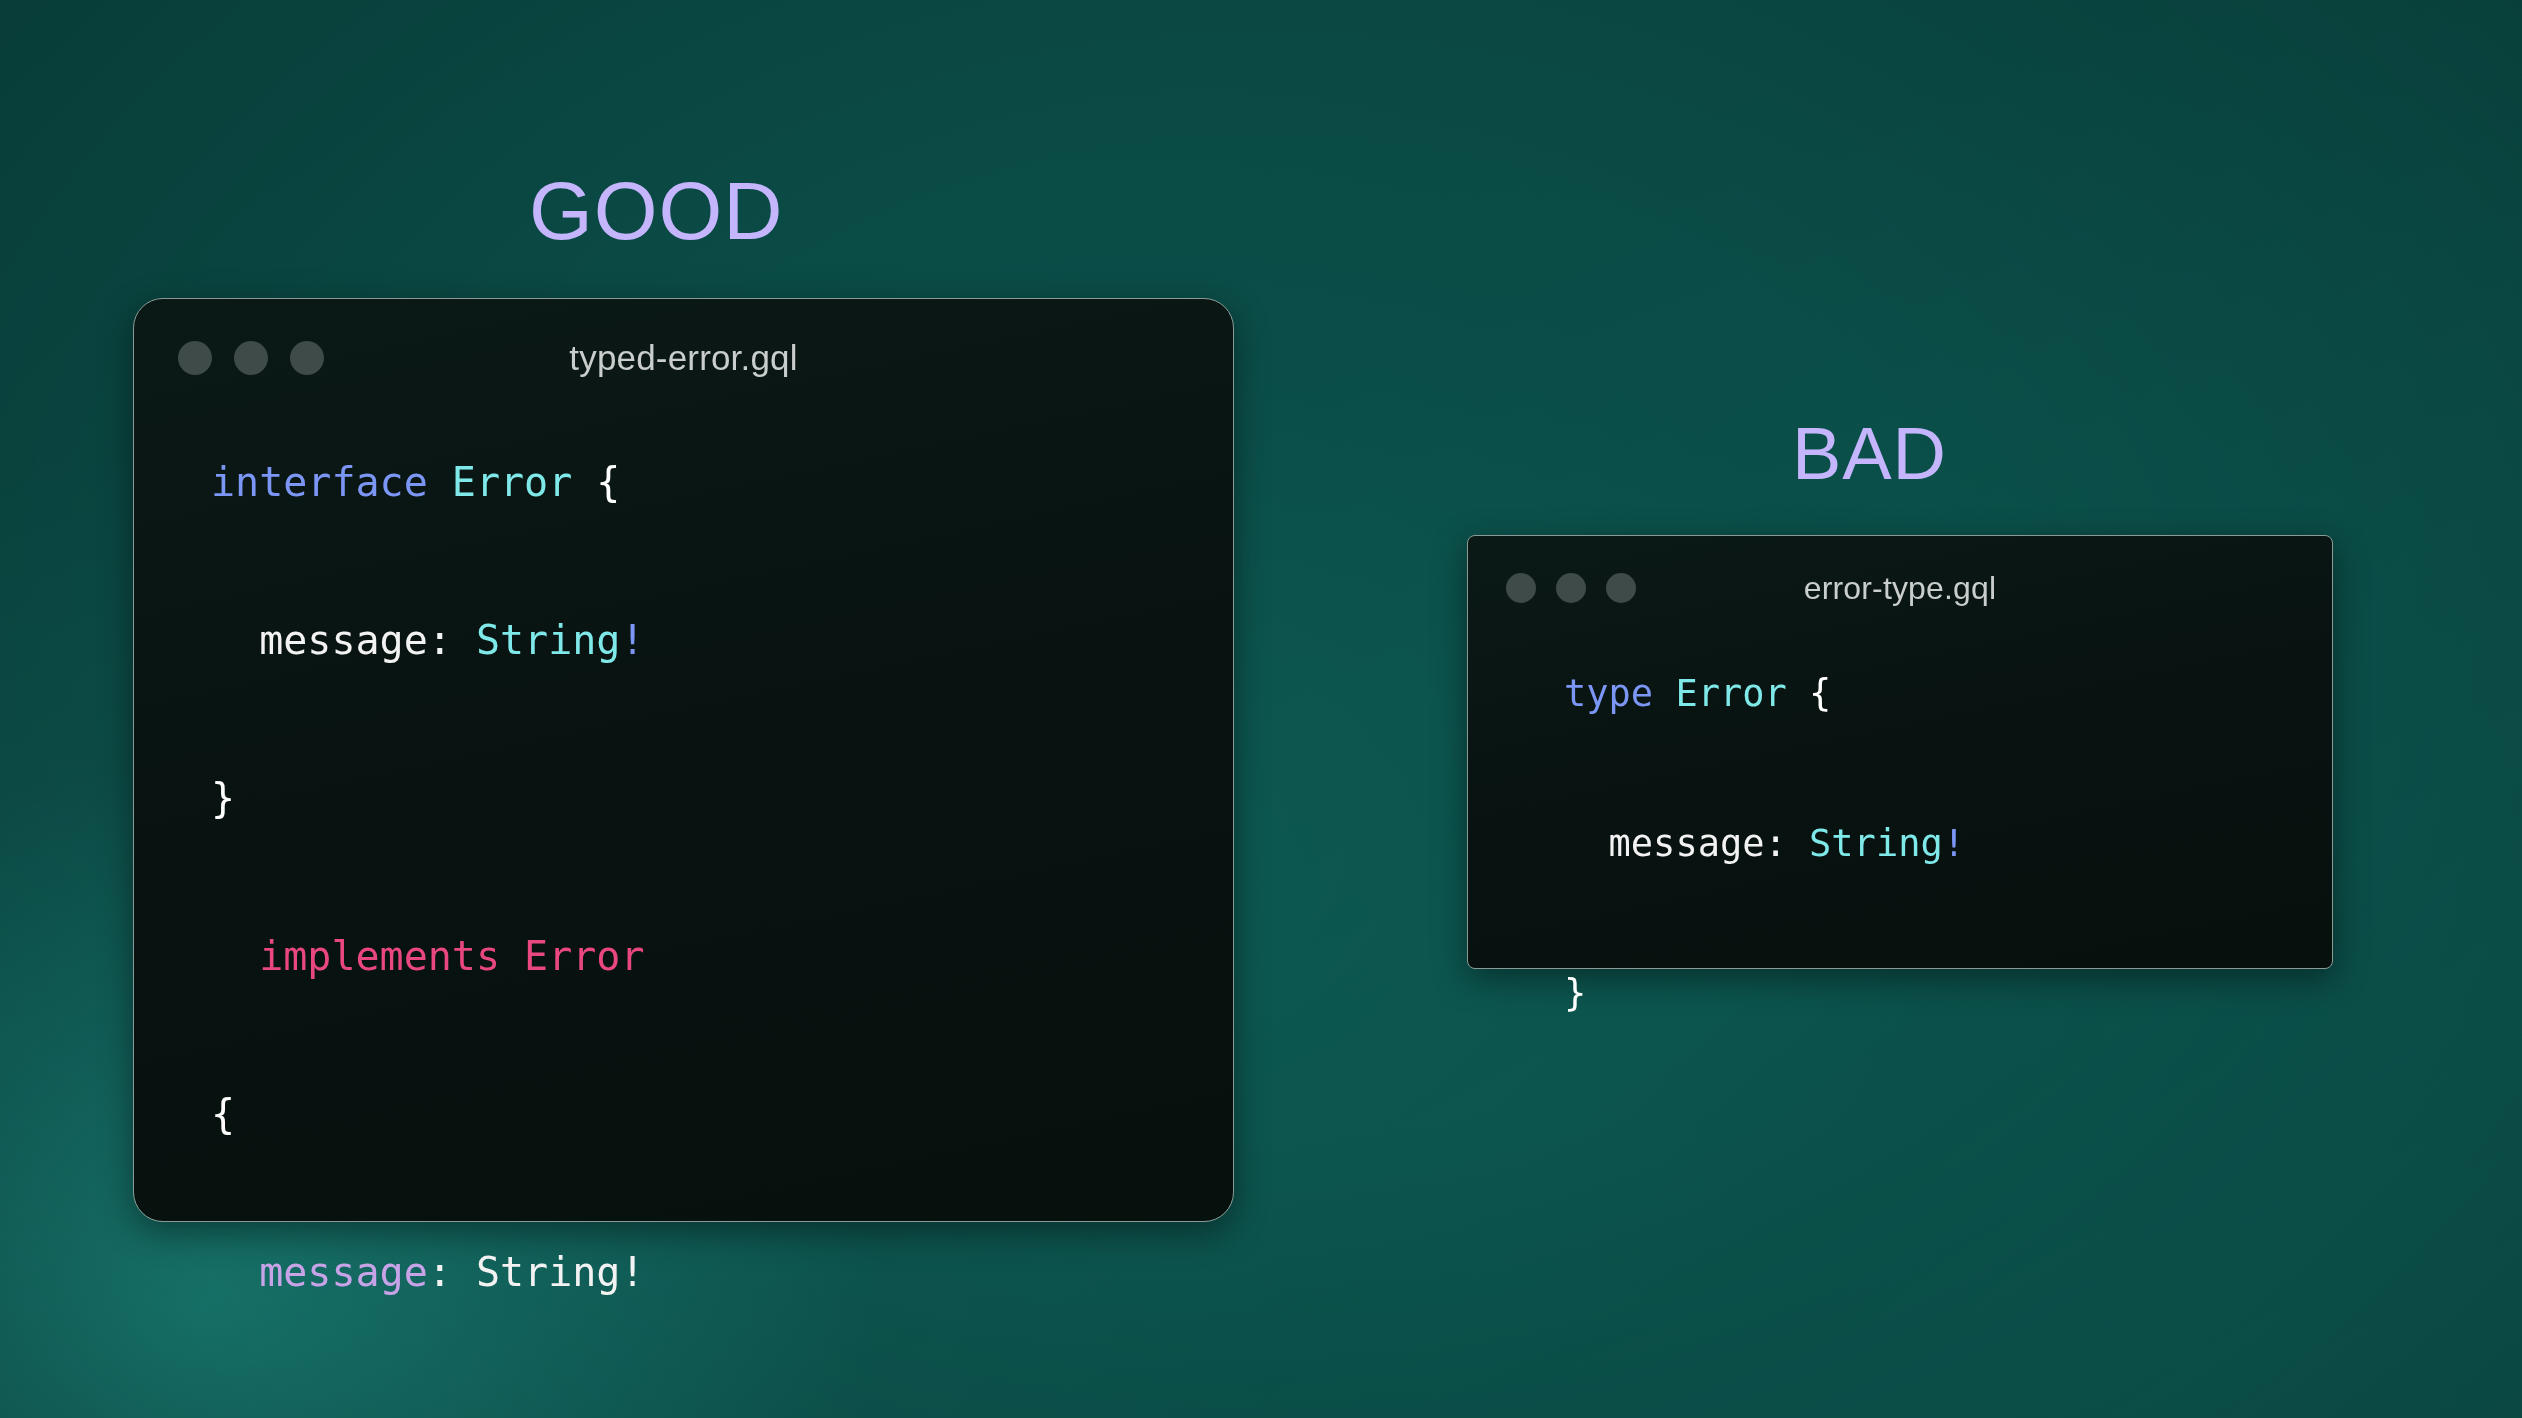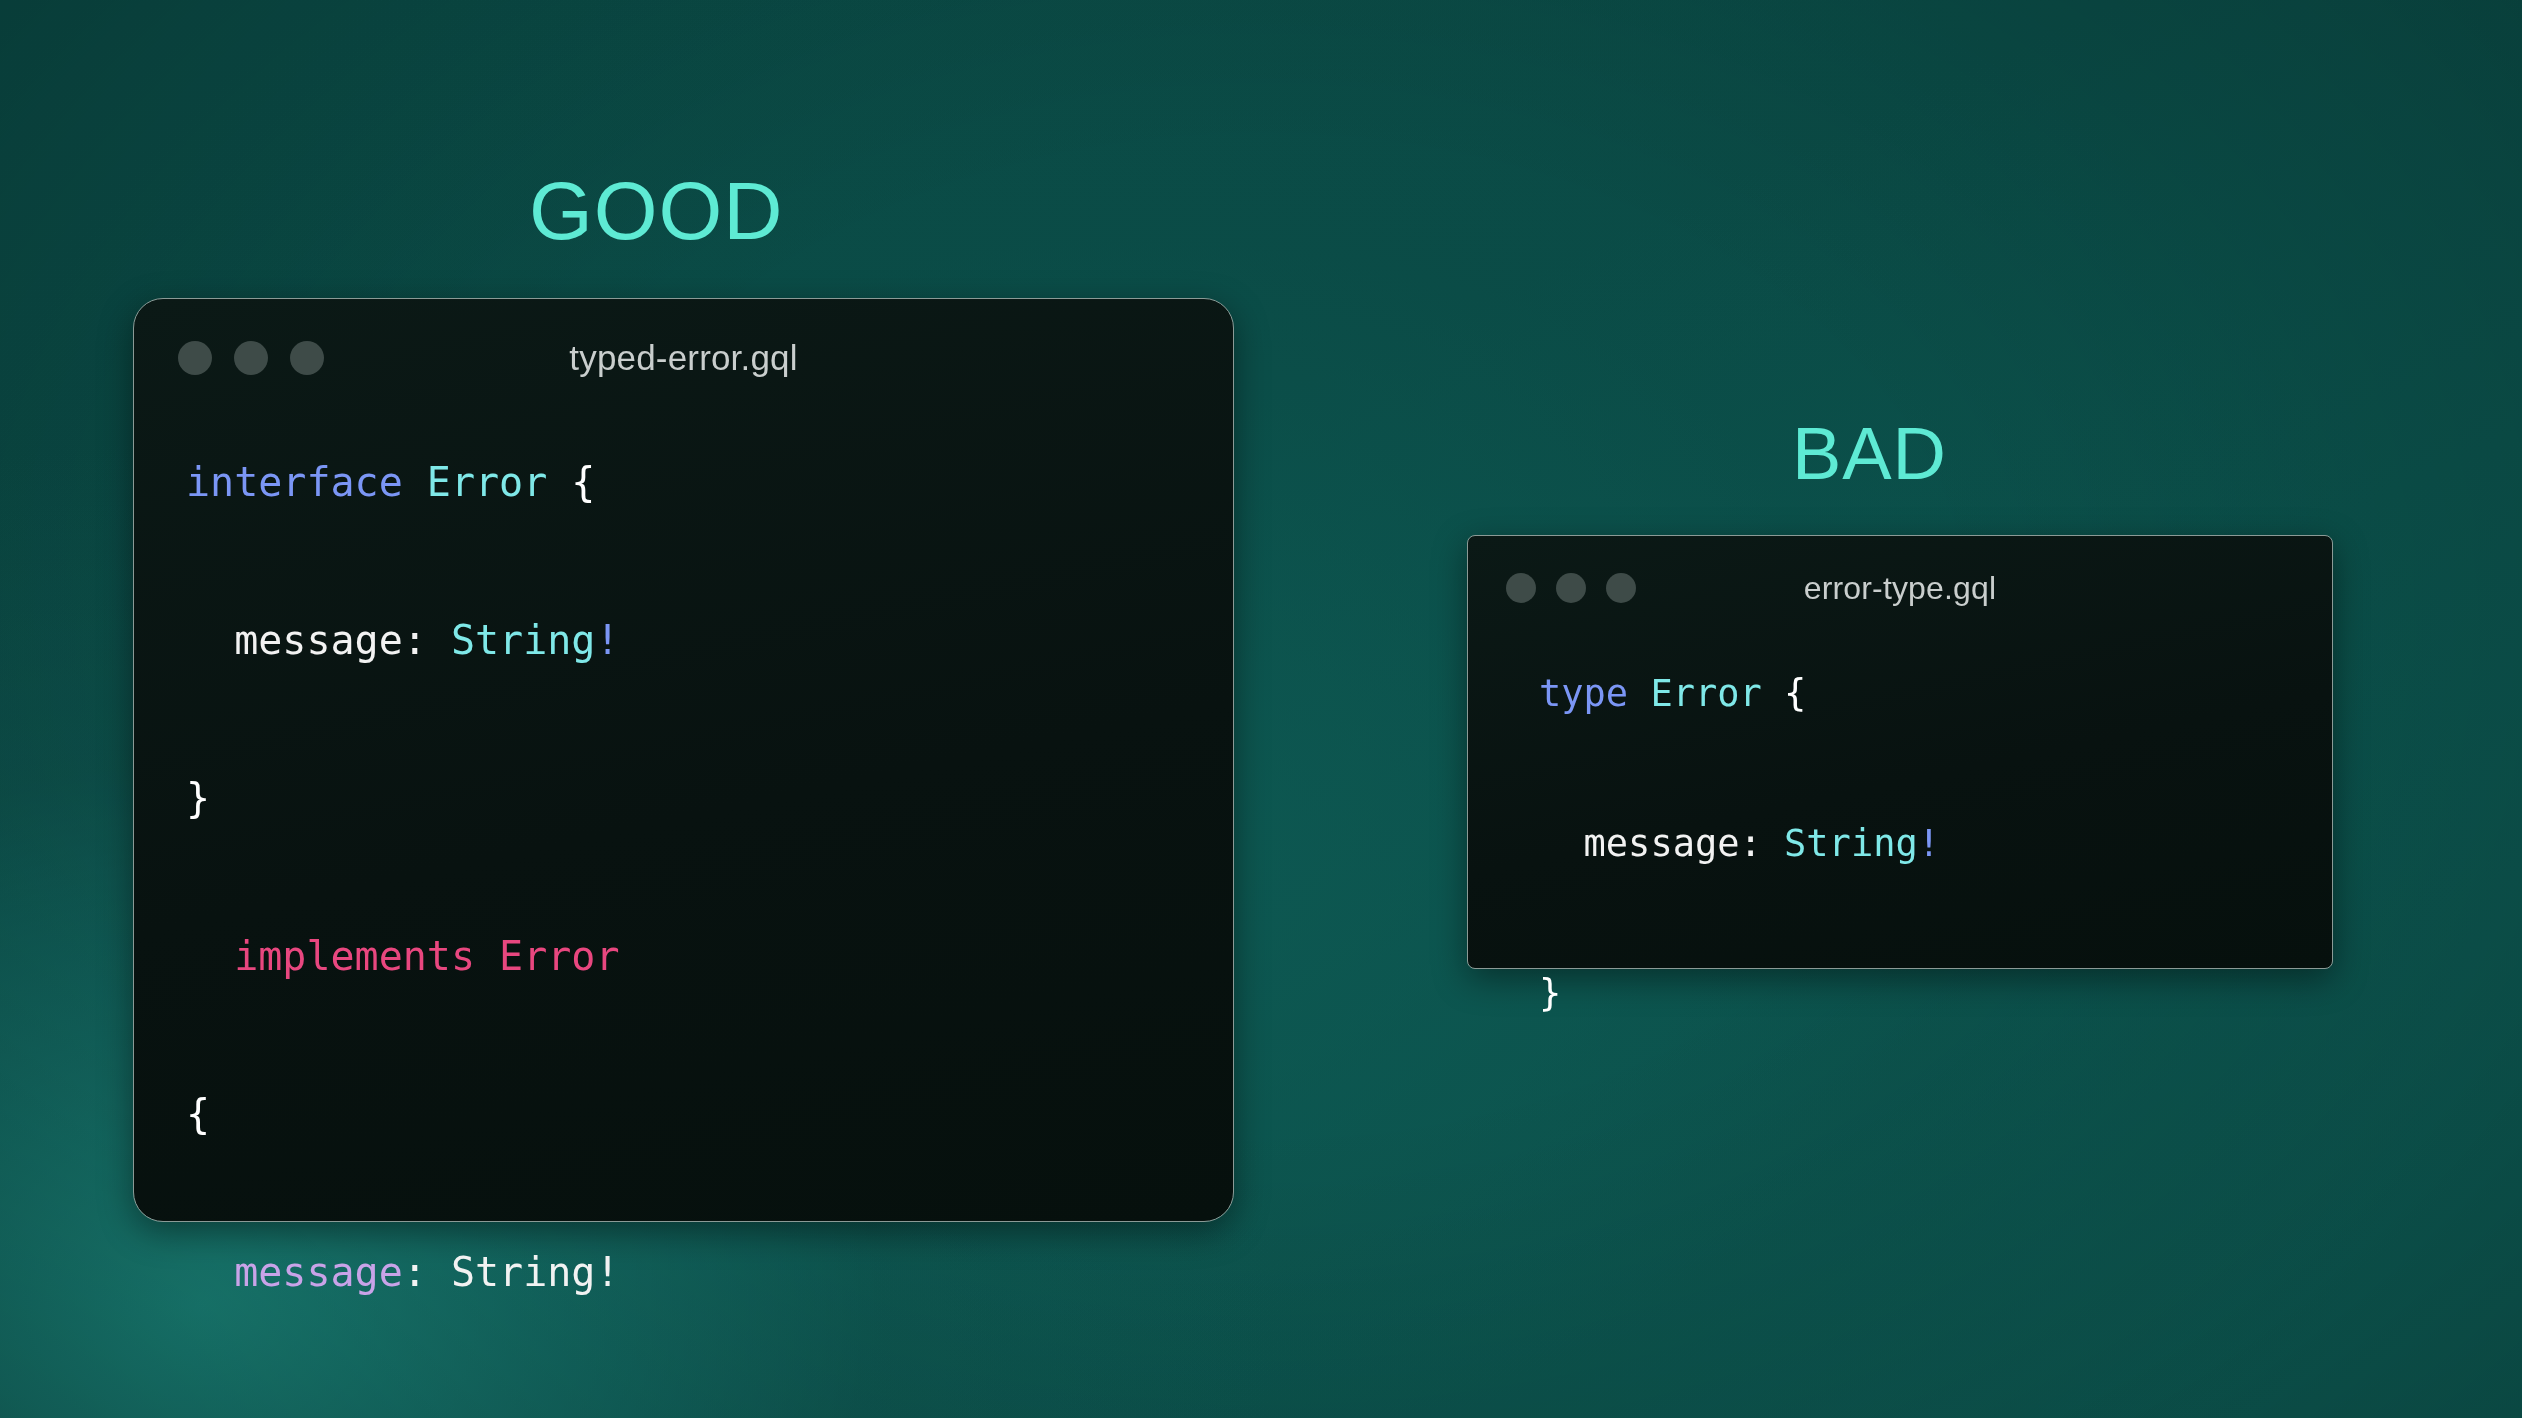--- a/index.html
+++ b/index.html
@@ -40,21 +40,21 @@
         rgba(0,0,0,0) 40%, rgba(0,0,0,0.13) 80%, rgba(0,0,0,0.22) 100%);
     z-index: 1;
     pointer-events: none;
   }
 
   #stage { position: absolute; inset: 0; z-index: 2; }
 
   
   .section-label {
     position: absolute;
-    color: #5eead4;
+    color: #c4b5fd;
     font-weight: 400;
     letter-spacing: 0.012em;
     white-space: nowrap;
     line-height: 1;
   }
   #label-good { left: 529px; top: 170px; font-size: 82px; }
   #label-bad  { left: 1792px; top: 417px; font-size: 74px; }
 
   
   .code-window {
@@ -111,21 +111,21 @@
   #window-good .code-body {
     padding: 26px 0 0 52px;
     font-size: 40px;
     line-height: 79px;
   }
   #window-bad .code-body {
     padding: 16px 0 0 71px;
     font-size: 37px;
     line-height: 75px;
   }
-  .code-line { display: block; }
+  .code-line { display: block; margin-left: 25px; }
 
   
   .tok-keyword  { color: #7b96f5; }
   .tok-type     { color: #7fe8e8; }
   .tok-impl     { color: #e8477f; }
   .tok-field    { color: #c9a3e8; }
   .tok-plain    { color: #f2f2f2; }
   .tok-punct    { color: #ffffff; }
 </style>
 </head>

